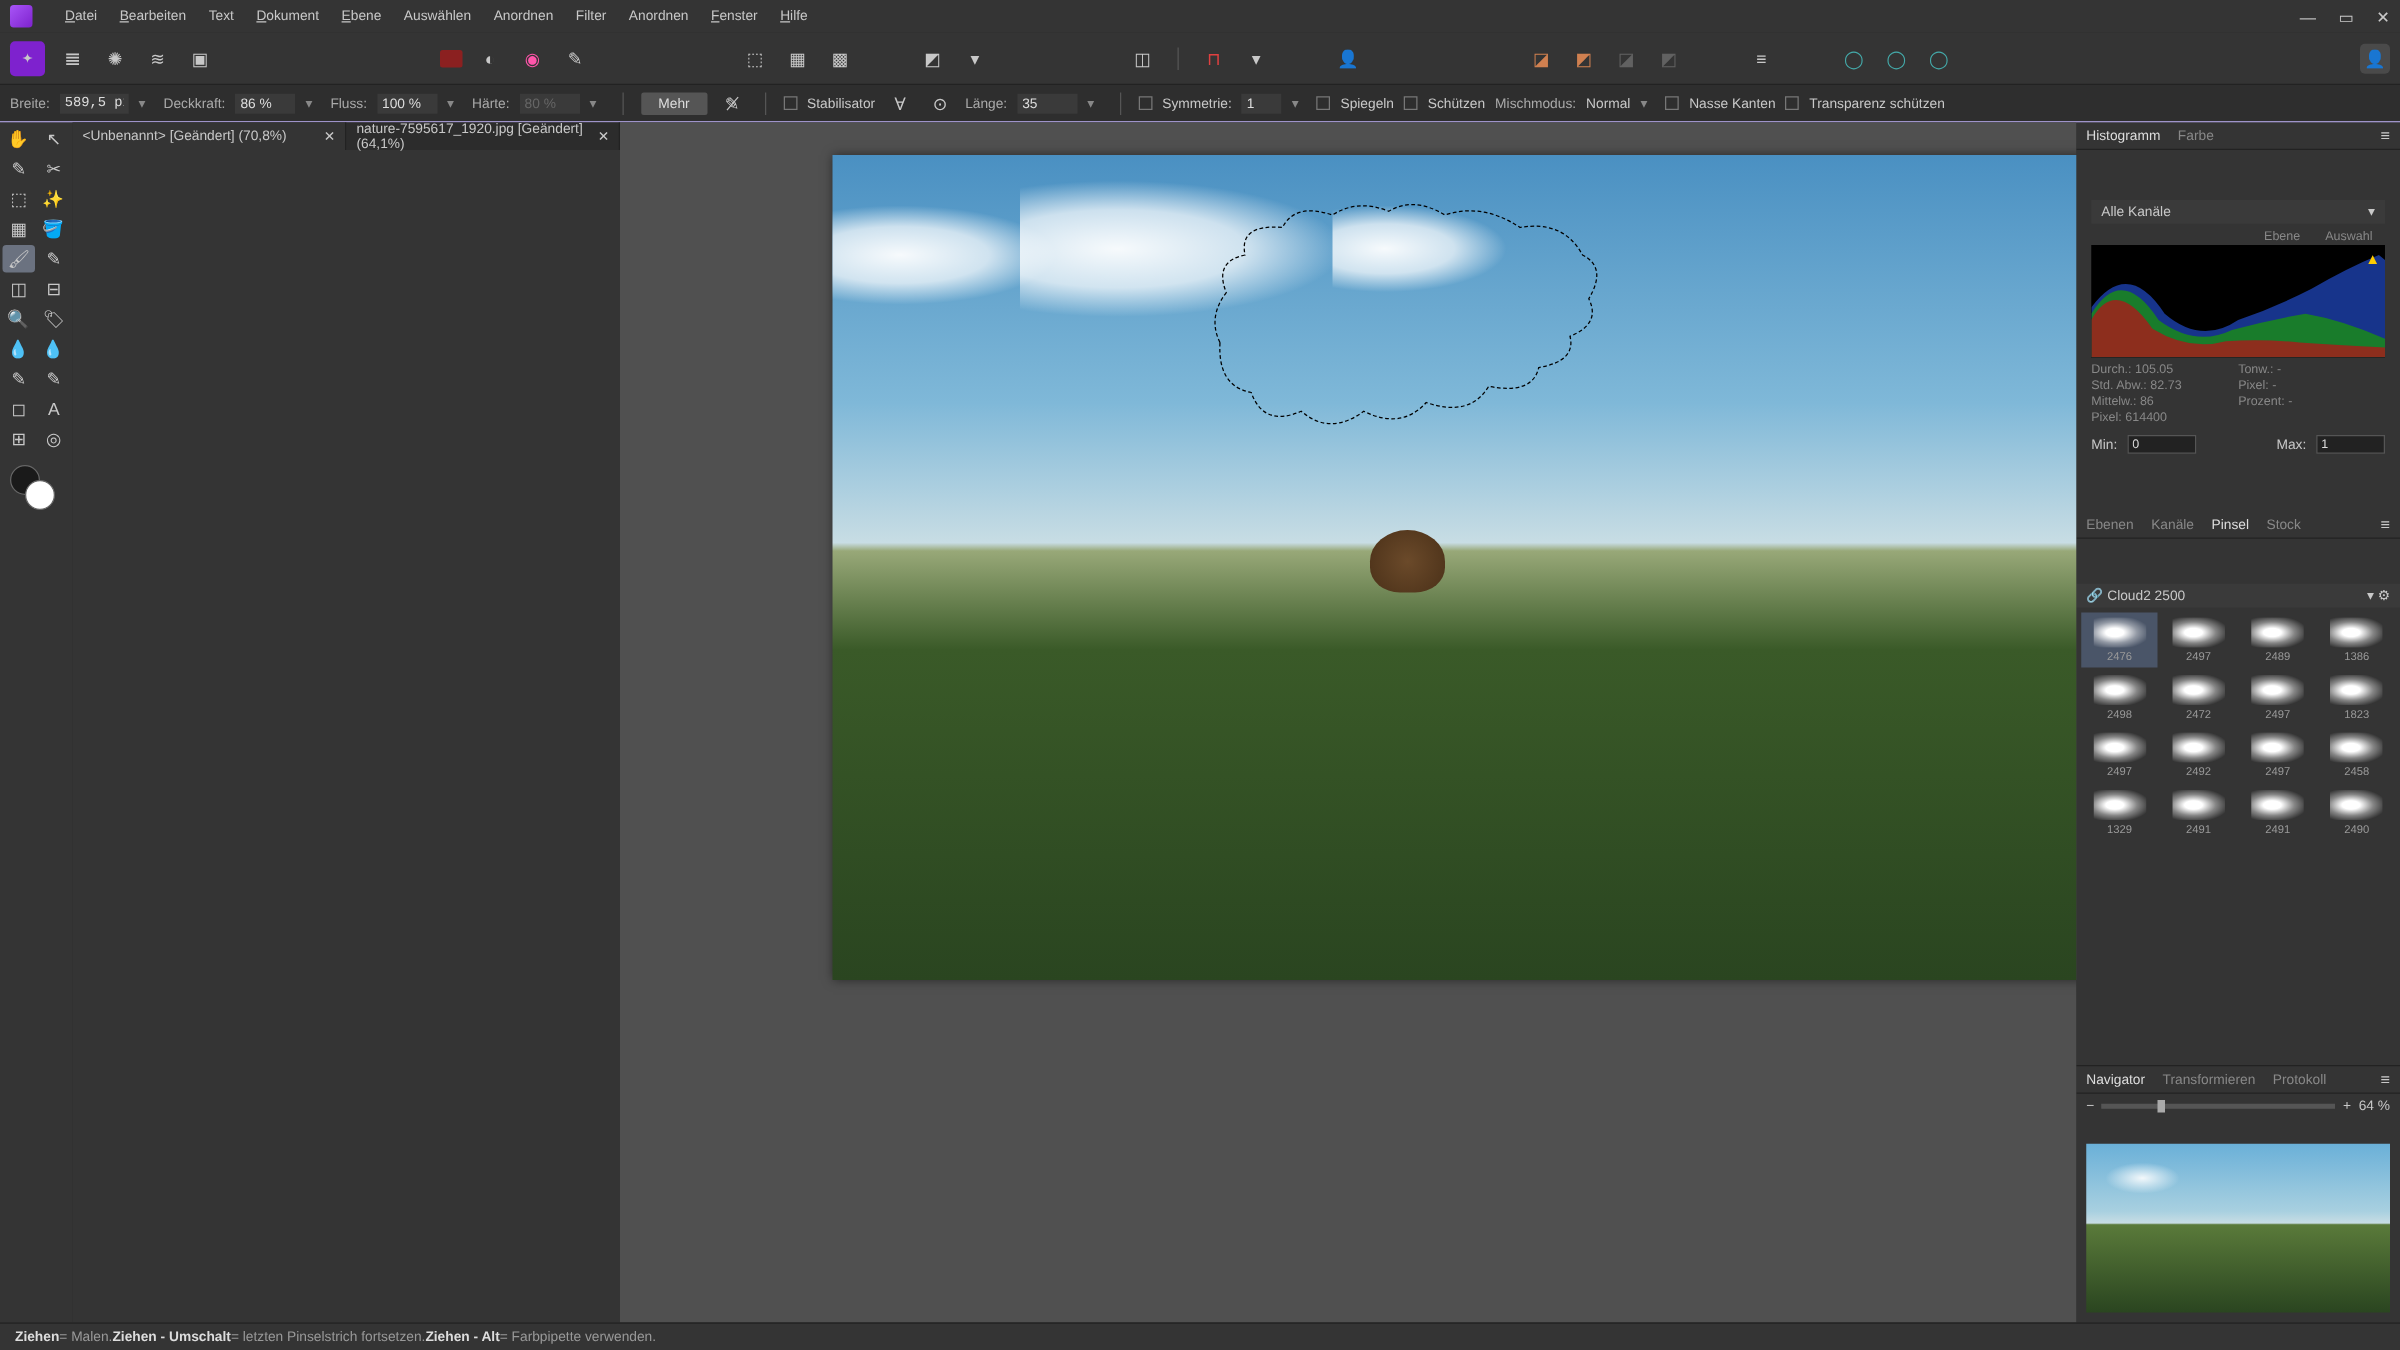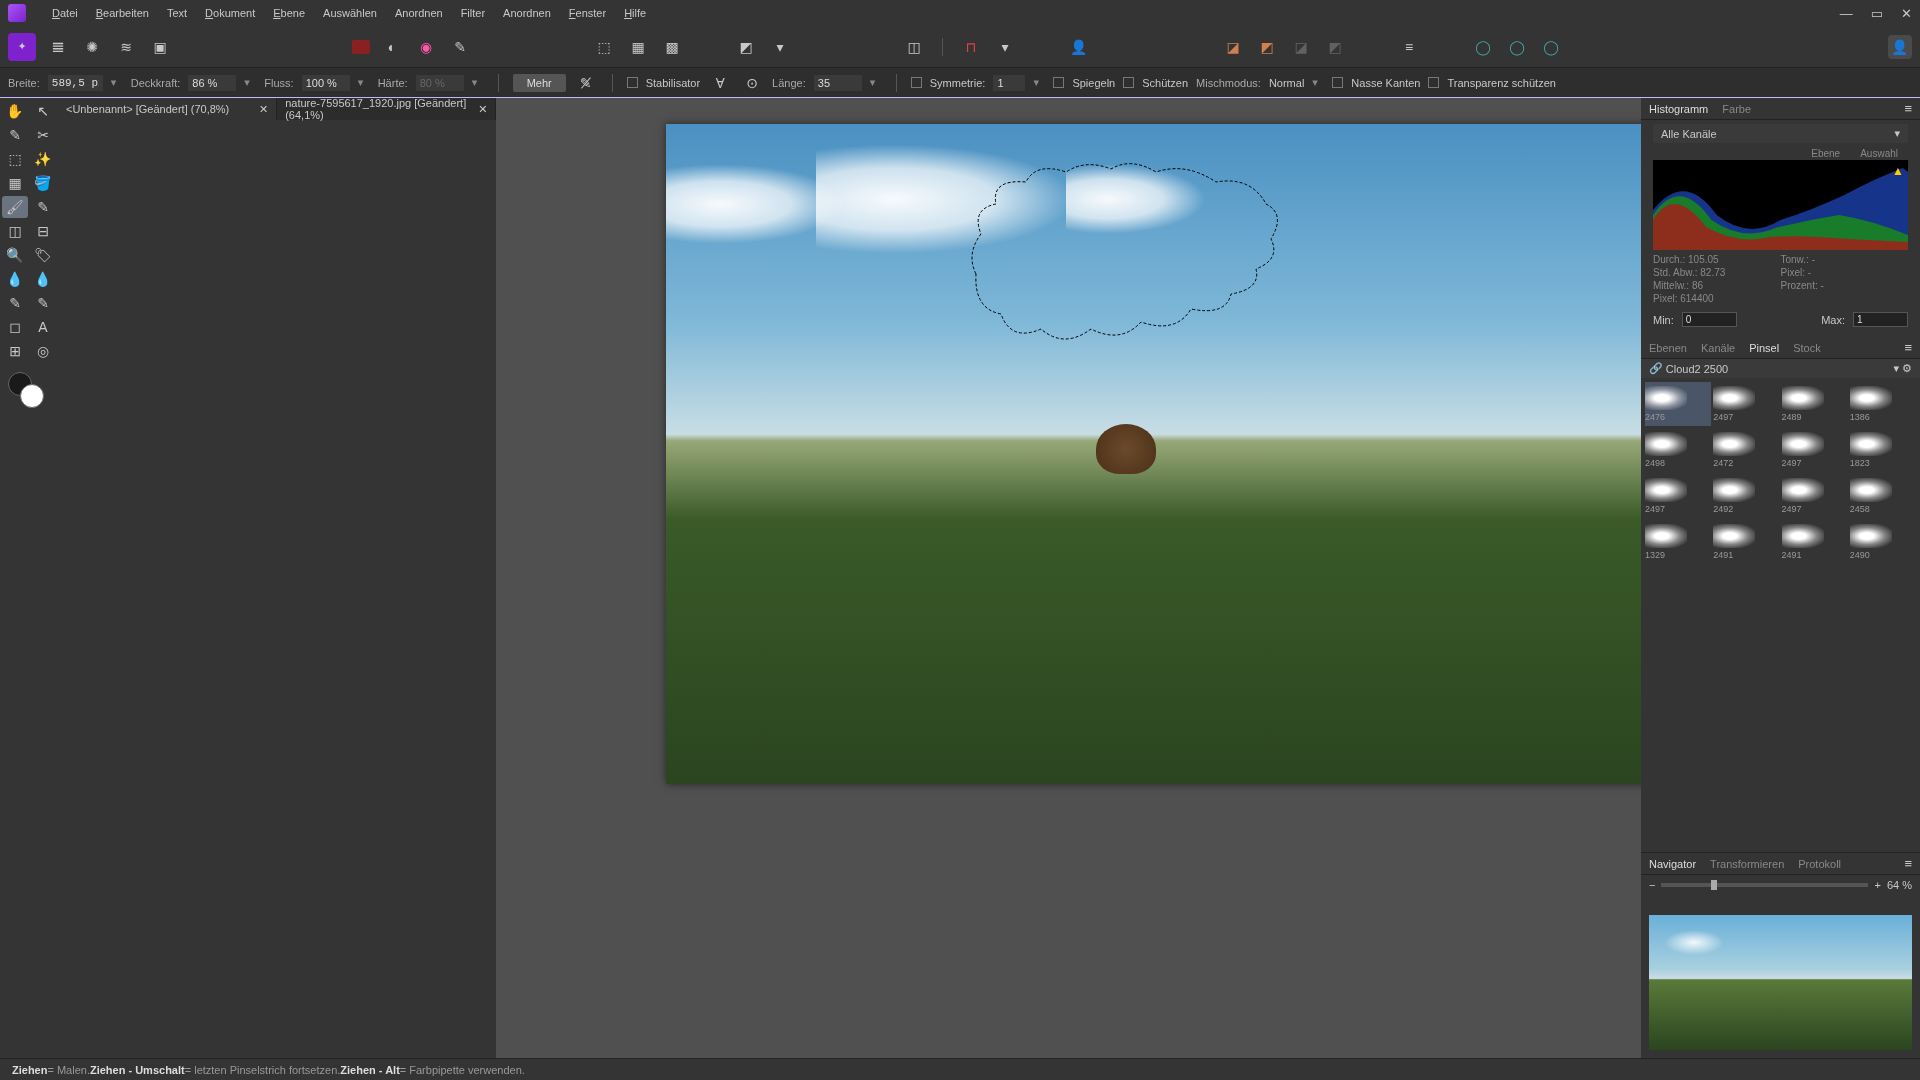--- a/index.html
+++ b/index.html
@@ -33,38 +33,38 @@
 .canvas { position:absolute; left:170px; top:26px; width:1010px; height:660px; background:linear-gradient(to bottom,#4a90c2 0%,#7fb8d8 30%,#c8dde4 47%,#98a878 48%,#3a5a28 60%,#2a4520 100%); box-shadow:0 0 8px rgba(0,0,0,.5); }
 .cloud { position:absolute; background:radial-gradient(ellipse at 30% 50%,rgba(255,255,255,.95) 0%,rgba(255,255,255,.7) 40%,transparent 70%); }
 .cloud1 { left:0; top:40px; width:180px; height:80px; }
 .cloud2 { left:150px; top:20px; width:260px; height:110px; }
 .cloud3 { left:400px; top:40px; width:140px; height:70px; }
 .brush-outline { position:absolute; left:290px; top:30px; width:350px; height:210px; }
 .brush-outline svg { width:100%; height:100%; }
 .tree { position:absolute; left:430px; top:300px; width:60px; height:50px; background:radial-gradient(circle,#6b4a2a,#4a3018); border-radius:50% 50% 40% 40%; }
 .h-scroll { height:14px; background:#2c2c2c; position:relative; }
 .h-scroll-thumb { position:absolute; left:35%; width:30%; height:8px; top:3px; background:#666; border-radius:4px; }
-.rpanel { width:279px; background:#343434; display:flex; flex-direction:column; }
+.rpanel { width:259px; background:#343434; display:flex; flex-direction:column;gap:36px; }
 .panel-tabs { height:22px; display:flex; align-items:center; padding:0 8px; gap:14px; font-size:11px; border-bottom:1px solid #222; }
 .panel-tab { cursor:pointer; color:#888; }
 .panel-tab.active { color:#ddd; }
 .panel-opts { margin-left:auto; font-size:13px; cursor:pointer; }
 .histo { padding:4px 12px; }
 .histo-sel { background:#3a3a3a; padding:3px 8px; font-size:11px; display:flex; align-items:center; margin-bottom:4px; }
 .histo-chart { height:90px; background:#000; position:relative; overflow:hidden; }
 .histo-chart svg { width:100%; height:100%; }
 .histo-warn { position:absolute; right:4px; top:4px; color:#ffcc00; font-size:12px; }
 .histo-stats { display:flex; flex-wrap:wrap; font-size:10px; color:#888; padding:4px 0; gap:2px 0; }
 .histo-stat { width:50%; }
 .histo-range { display:flex; gap:8px; align-items:center; margin-top:4px; }
 .histo-range input { width:55px; background:#222; border:1px solid #555; color:#ddd; padding:1px 3px; font-size:10px; }
 .brush-panel { flex:1; display:flex; flex-direction:column; }
 .brush-head { background:#3a3a3a; padding:3px 8px; font-size:11px; display:flex; align-items:center; }
 .brush-grid { flex:1; overflow-y:auto; padding:4px; display:grid; grid-template-columns:repeat(4,1fr); gap:2px; align-content:start; }
-.brush-item { display:flex; flex-direction:column; align-items:flex-start; padding:4px 0; cursor:pointer; }
+.brush-item { display:flex; flex-direction:column; align-items:center; padding:4px 0; cursor:pointer; }
 .brush-item.selected { background:#4a5568; }
 .brush-shape { width:42px; height:24px; background:radial-gradient(ellipse at 40% 50%,#fff 20%,rgba(255,255,255,.4) 50%,transparent 80%); }
 .brush-lbl { font-size:9px; color:#999; margin-top:2px; }
 .nav-panel { border-top:1px solid #222; }
 .nav-zoom { display:flex; align-items:center; gap:6px; padding:4px 8px; }
 .nav-slider { flex:1; height:4px; background:#555; position:relative; }
 .nav-slider-thumb { position:absolute; left:24%; top:-3px; width:6px; height:10px; background:#aaa; }
 .nav-preview { margin:20px 8px 8px; height:135px; background:linear-gradient(to bottom,#6ab0d8 0%,#a8d0e0 40%,#c8dde4 47%,#5a7a3a 48%,#2a4520 100%); position:relative; }
 .nav-cloud { position:absolute; left:15px; top:15px; width:60px; height:25px; background:radial-gradient(ellipse,rgba(255,255,255,.9),transparent 70%); }
 .status { position:absolute; bottom:0; left:0; right:0; height:22px; background:#343434; display:flex; align-items:center; padding:0 12px; font-size:11px; color:#999; border-top:1px solid #222; }

